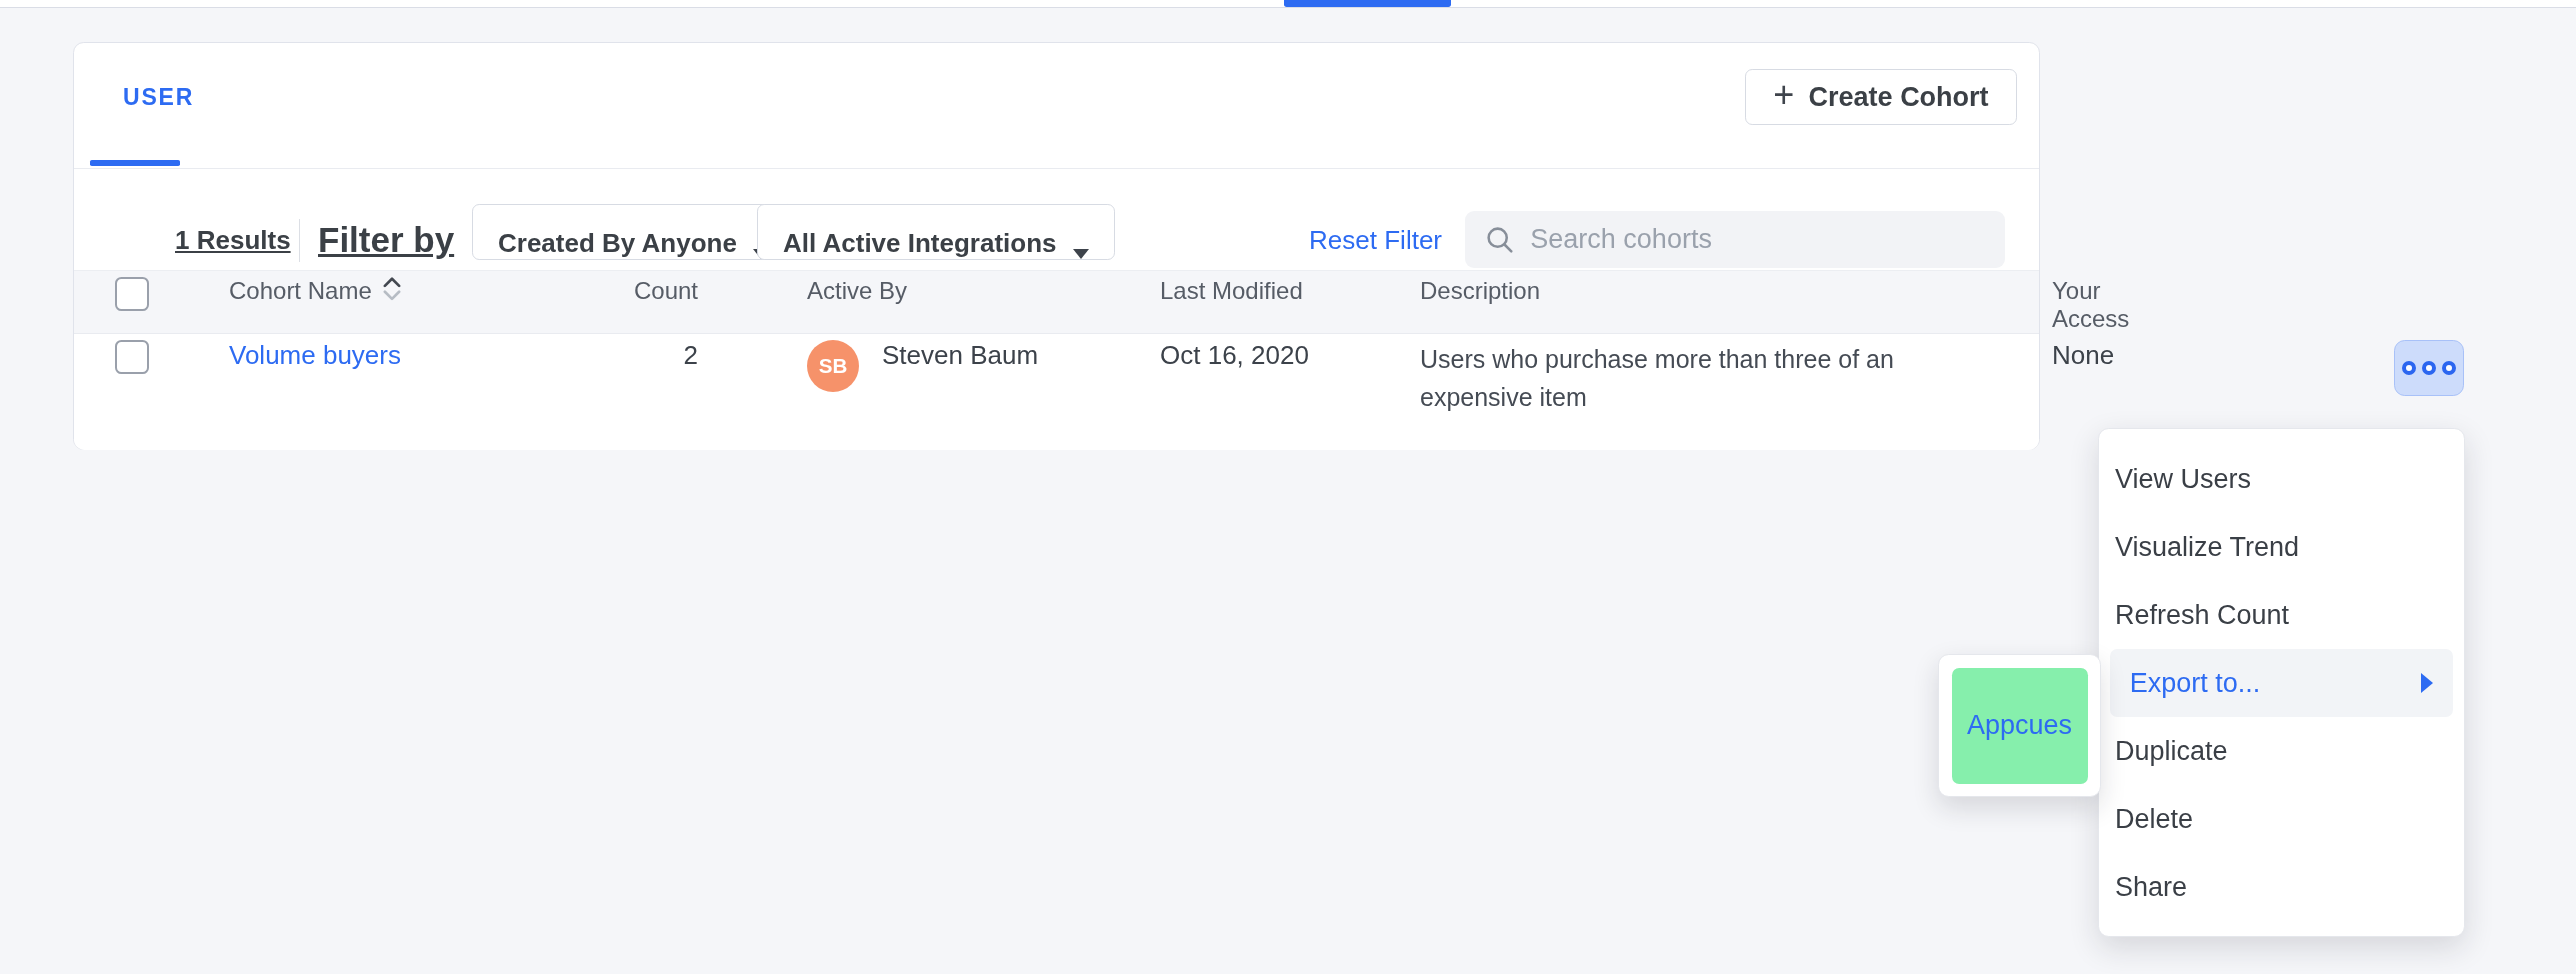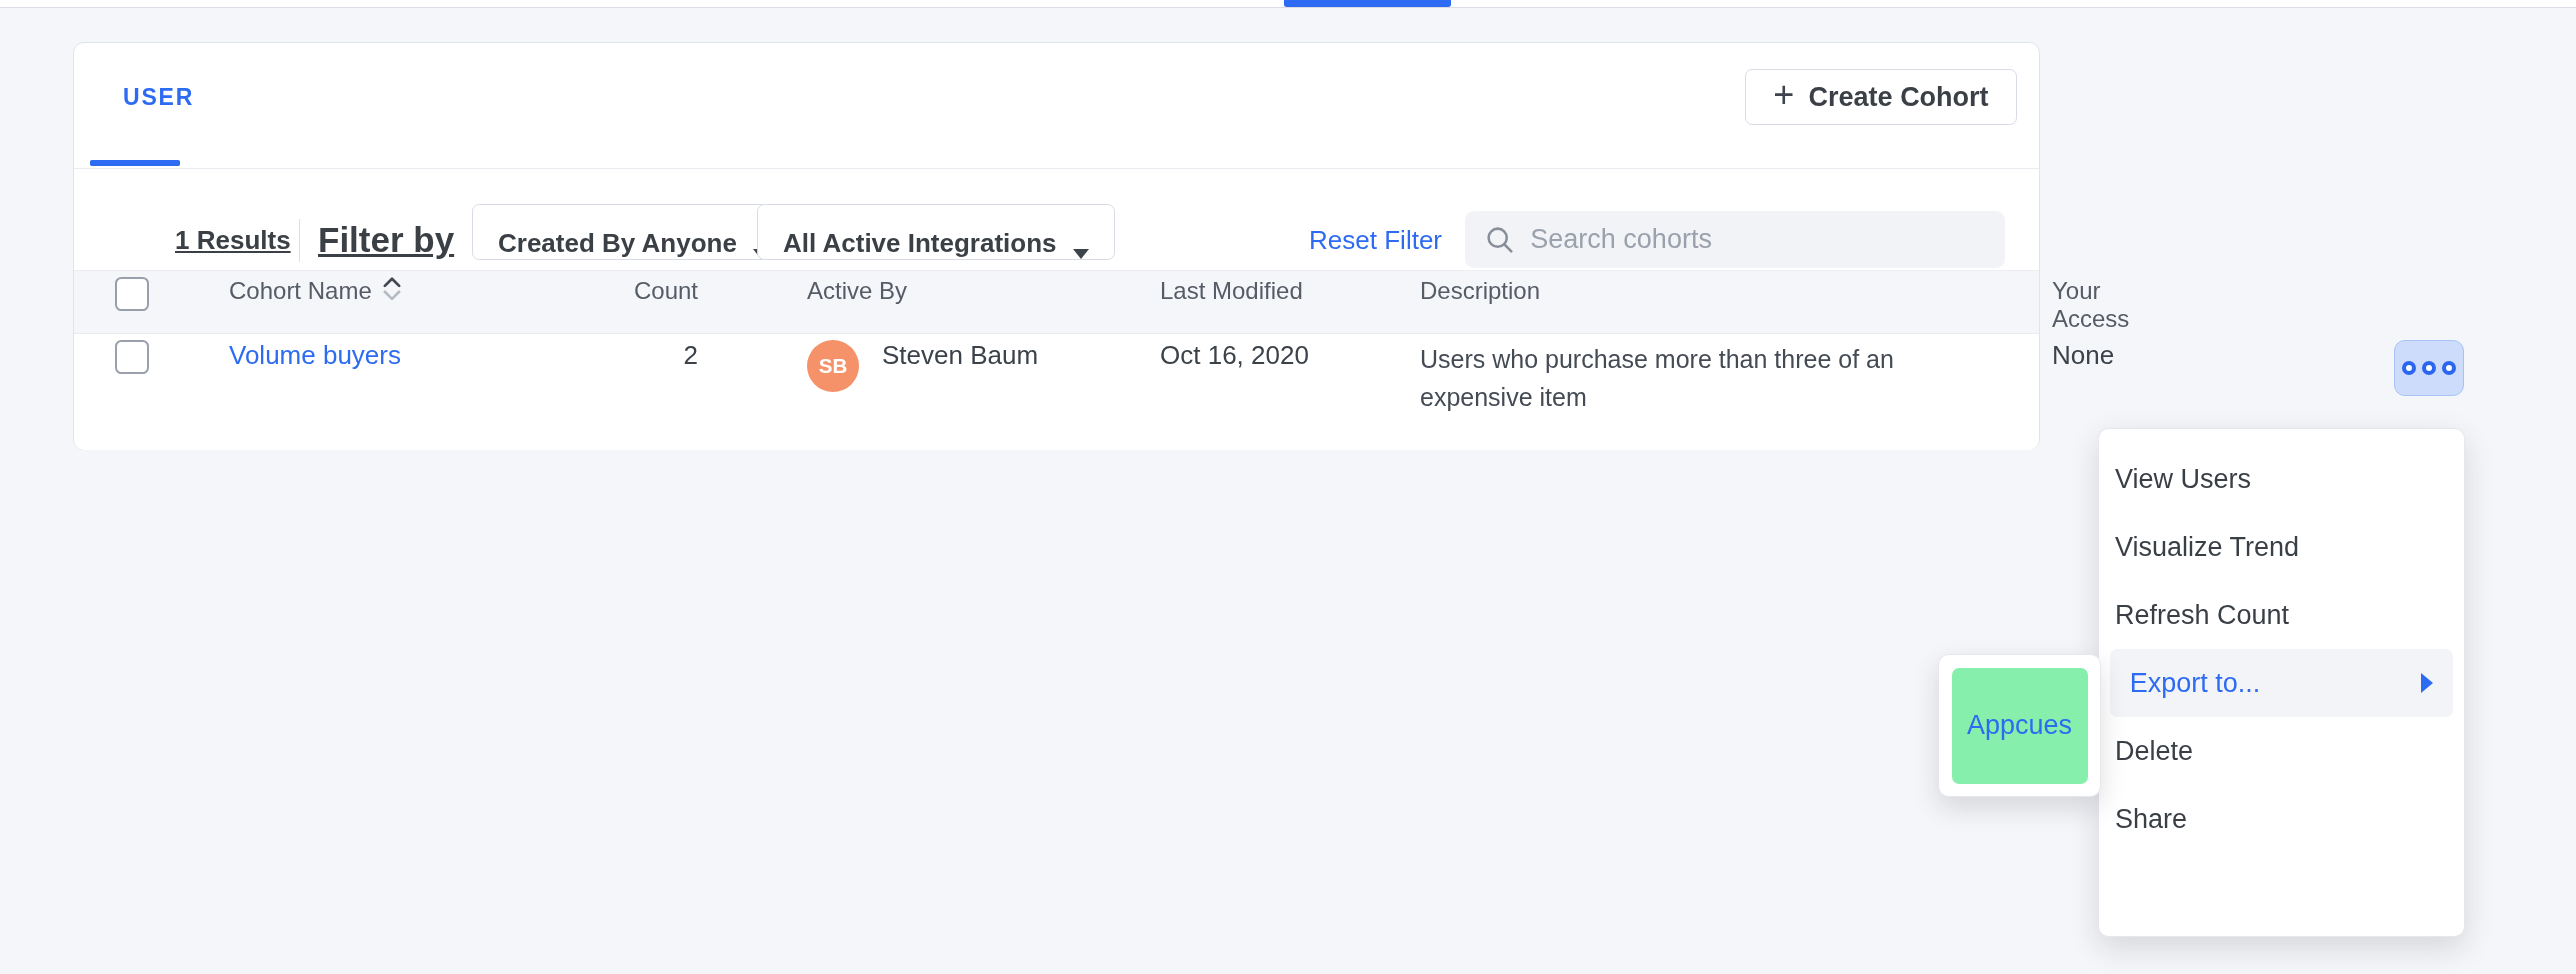--- a/index.html
+++ b/index.html
@@ -185,20 +185,21 @@
 </div>
 
 <div class="menu">
   <div class="menu-item">View Users</div>
   <div class="menu-item">Visualize Trend</div>
   <div class="menu-item">Refresh Count</div>
   <div class="menu-item highlight">
     <span>Export to...</span>
     <span class="arrow-right"></span>
   </div>
+  <div class="menu-item">Duplicate</div>
   <div class="menu-item">Delete</div>
   <div class="menu-item">Share</div>
 </div>
 
 <div class="submenu">
   <div class="submenu-item">Appcues</div>
 </div>
 
 
 </body></html>

